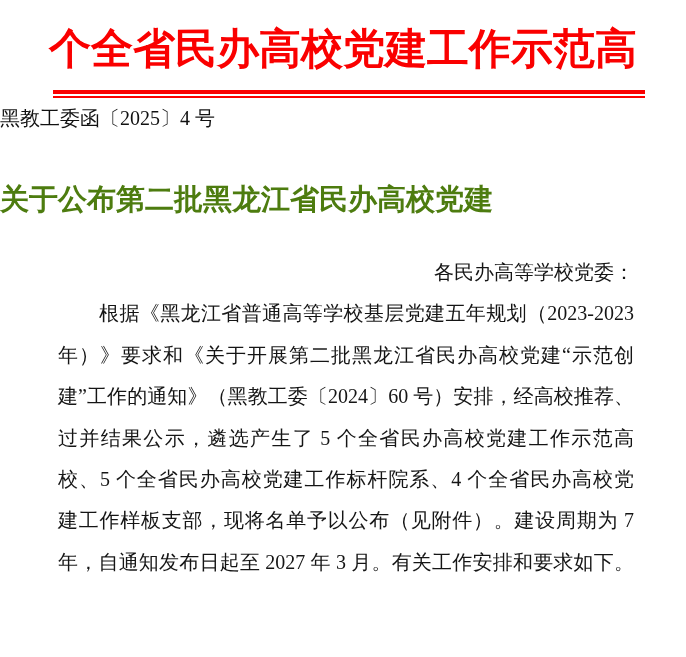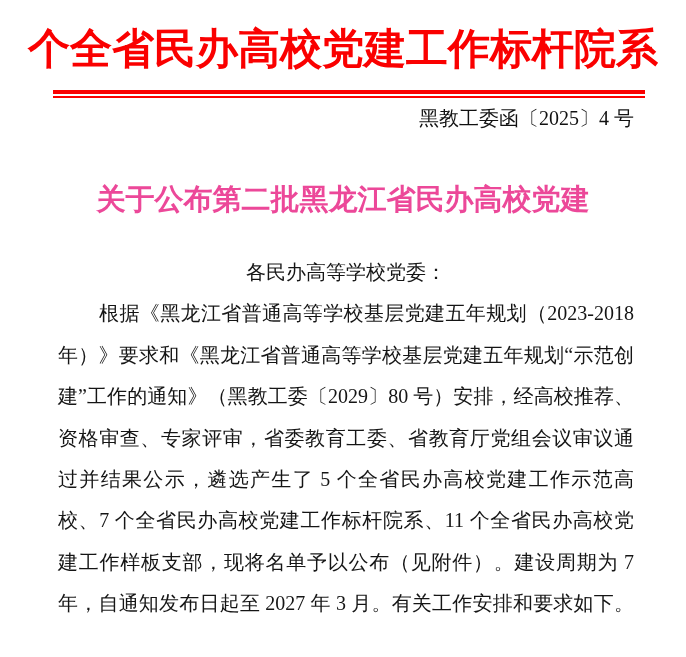--- a/index.html
+++ b/index.html
@@ -41,79 +41,76 @@
     background: #ffffff;
   }
   .sep-thin {
     height: 2px;
     background: #fa0000;
   }
   
   .doc-number {
     margin-top: 8px;
     margin-right: 52px;
-    text-align: right;
     font-size: 20px;
     line-height: 24px;
     color: #111111;
   }
   
   .title {
     margin: 48px 0 0 0;
-    text-align: center;
     font-size: 29px;
     line-height: 42px;
     font-weight: bold;
-    color: #ec4899;
+    color: #4d7c0f;
   }
   
   .body-block {
     margin: 32px 0 0 58px;
     width: 576px;
     font-size: 20px;
     line-height: 41.4px;
     color: #151515;
   }
   .salutation {
-    text-align: center;
+    text-align: right;
   }
   .bline {
     text-align: justify;
     text-align-last: justify;
   }
   .bline.indent {
     padding-left: 41px;
   }
 </style>
 </head>
 <body>
 
 <div class="page">
 
-  <div class="org-header">个全省民办高校党建工作标杆院系</div>
+  <div class="org-header">个全省民办高校党建工作示范高</div>
 
   <div class="sep">
     <div class="sep-thick"></div>
     <div class="sep-gap"></div>
     <div class="sep-thin"></div>
   </div>
 
   <div class="doc-number">黑教工委函〔2025〕4 号</div>
 
   <div class="title">
     <div>关于公布第二批黑龙江省民办高校党建</div>
   </div>
 
   <div class="body-block">
     <div class="salutation">各民办高等学校党委：</div>
     <div>
-        <div class="bline indent">根据《黑龙江省普通高等学校基层党建五年规划（2023-2018</div>
-        <div class="bline">年）》要求和《黑龙江省普通高等学校基层党建五年规划“示范创</div>
-        <div class="bline">建”工作的通知》（黑教工委〔2029〕80 号）安排，经高校推荐、</div>
-        <div class="bline">资格审查、专家评审，省委教育工委、省教育厅党组会议审议通</div>
+        <div class="bline indent">根据《黑龙江省普通高等学校基层党建五年规划（2023-2023</div>
+        <div class="bline">年）》要求和《关于开展第二批黑龙江省民办高校党建“示范创</div>
+        <div class="bline">建”工作的通知》（黑教工委〔2024〕60 号）安排，经高校推荐、</div>
         <div class="bline">过并结果公示，遴选产生了 5 个全省民办高校党建工作示范高</div>
-        <div class="bline">校、7 个全省民办高校党建工作标杆院系、11 个全省民办高校党</div>
+        <div class="bline">校、5 个全省民办高校党建工作标杆院系、4 个全省民办高校党</div>
         <div class="bline">建工作样板支部，现将名单予以公布（见附件）。建设周期为 7</div>
         <div class="bline">年，自通知发布日起至 2027 年 3 月。有关工作安排和要求如下。</div>
       </div>
   </div>
 
 </div>
 
 </body></html>

